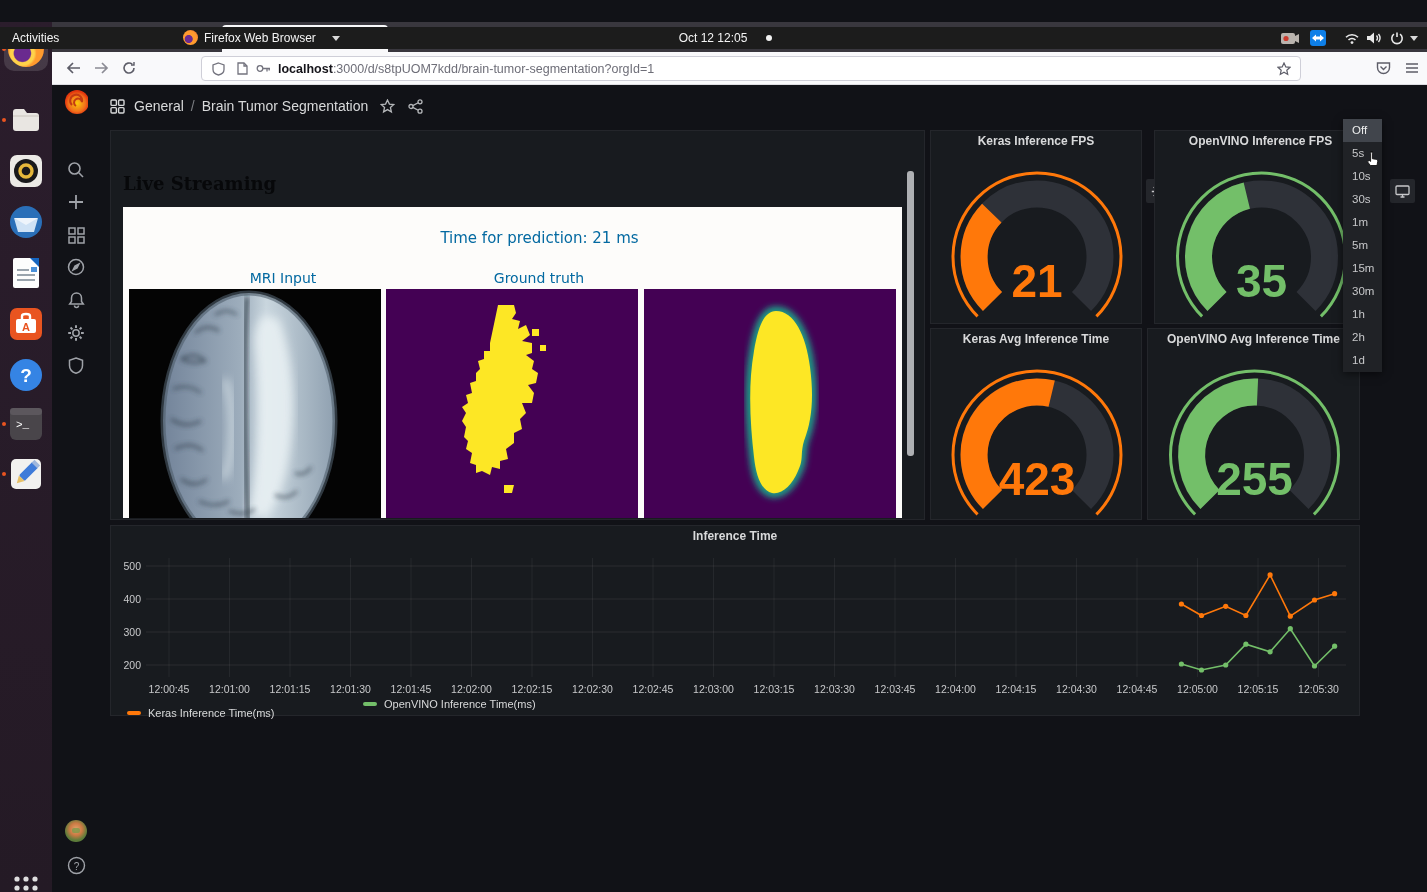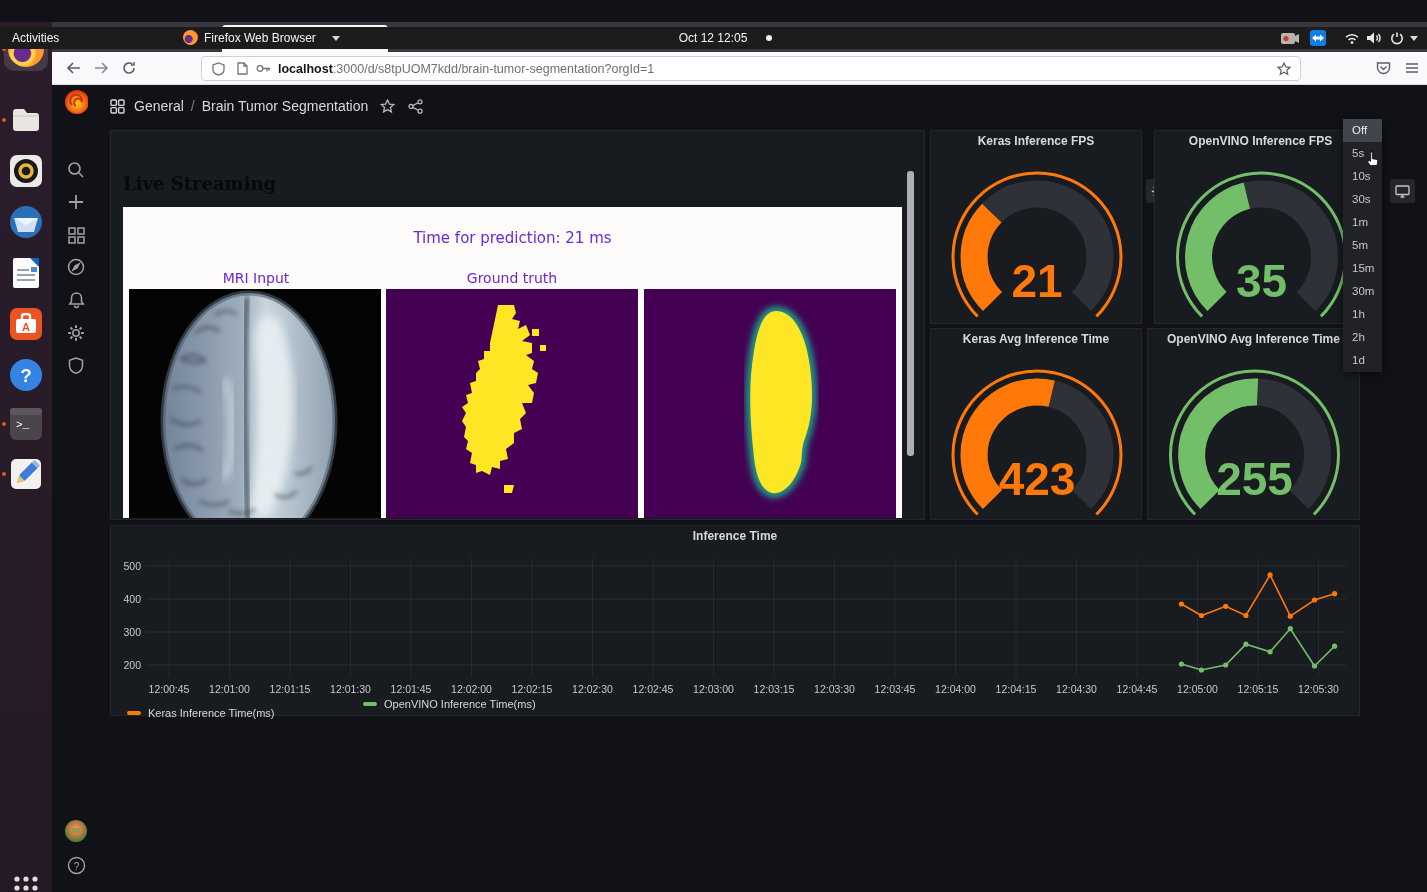--- a/index.html
+++ b/index.html
@@ -22,21 +22,21 @@
   
   .gpage{left:52px;top:84px;width:1375px;height:808px;background:#111217;z-index:10;}
   .gsidebar{position:absolute;left:0;top:0;width:48px;height:808px;background:#111217;}
   .sideico{position:absolute;left:12px;width:24px;height:24px;display:flex;align-items:center;justify-content:center;}
   .panel{position:absolute;background:#181b1f;border:1px solid #24262b;box-sizing:border-box;}
   .ptitle{position:absolute;left:0;top:3px;width:100%;text-align:center;font-size:12px;font-weight:600;color:#d8d9da;}
   .gbtn{position:absolute;top:95px;height:24px;background:#24262b;border-radius:2px;display:flex;align-items:center;justify-content:center;color:#c7c8ca;}
   .menu{position:absolute;left:1291px;top:35px;width:39px;background:#202226;box-shadow:0 2px 8px rgba(0,0,0,.55);z-index:70;}
   .menuitem{height:23px;line-height:23px;padding-left:9px;font-size:11.5px;color:#c7c8ca;}
   .menuitem.sel{background:#41454c;color:#eceded;}
-  .mpl{font-family:"DejaVu Sans",sans-serif;color:#6d28d9;}
+  .mpl{font-family:"DejaVu Sans",sans-serif;color:#0369a1;padding-left:27px;}
   .legend{position:absolute;display:flex;align-items:center;font-size:11px;color:#d8d9da;}
   .ldash{width:14px;height:4px;border-radius:2px;margin-right:7px;}
   svg{display:block;}
 </style>
 </head>
 <body>
 
 <div id="screen">
 
   <div class="abs topbar">

